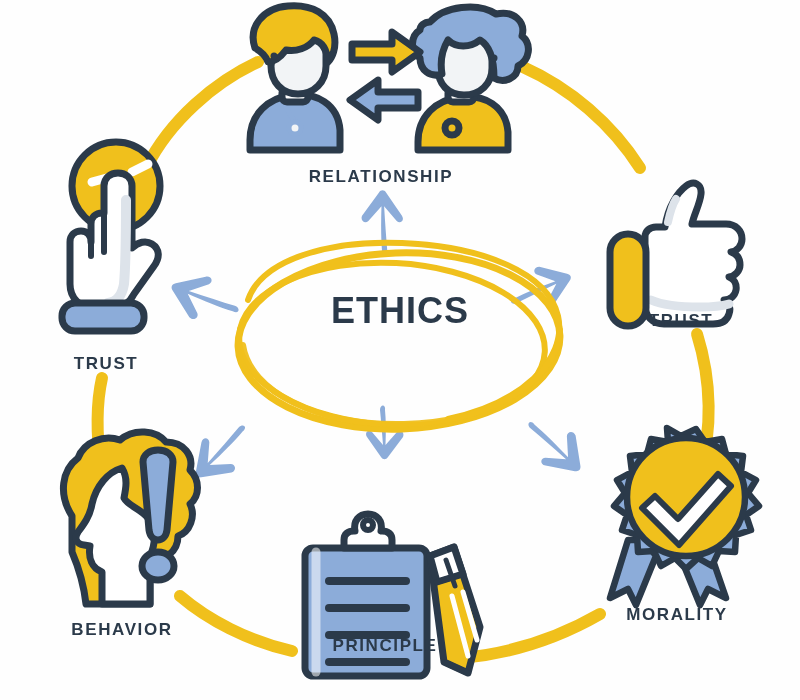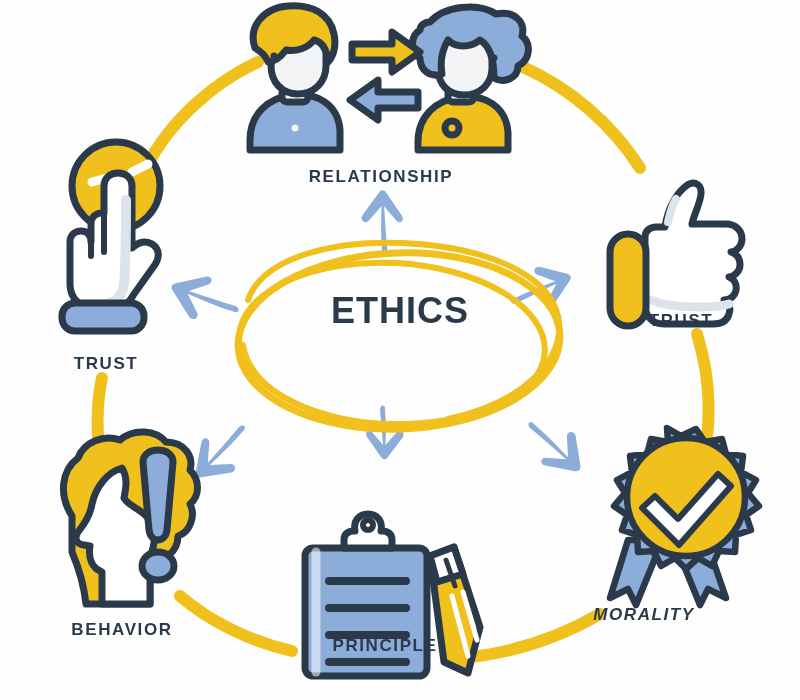--- a/index.html
+++ b/index.html
@@ -230,18 +230,18 @@
       <rect x="62" y="303" width="82" height="28" rx="13" fill="#8CACD9"></rect>
     </g>
   </svg>
 
   <div class="center-title">
     <span class="l2">ETHICS</span>
   </div>
 
   <div class="node-label" style="left:381px; top:167px;">RELATIONSHIP</div>
   <div class="node-label" style="left:681px; top:311px;">TRUST</div>
-  <div class="node-label" style="left:644px; top:605px;font-style:italic;">MORALITY</div>
+  <div class="node-label" style="left:677px; top:605px;">MORALITY</div>
   <div class="node-label" style="left:385px; top:636px;">PRINCIPLE</div>
   <div class="node-label" style="left:122px; top:620px;text-align:right;">BEHAVIOR</div>
   <div class="node-label" style="left:106px; top:354px;">TRUST</div>
 
 </div>
 
 </body></html>

